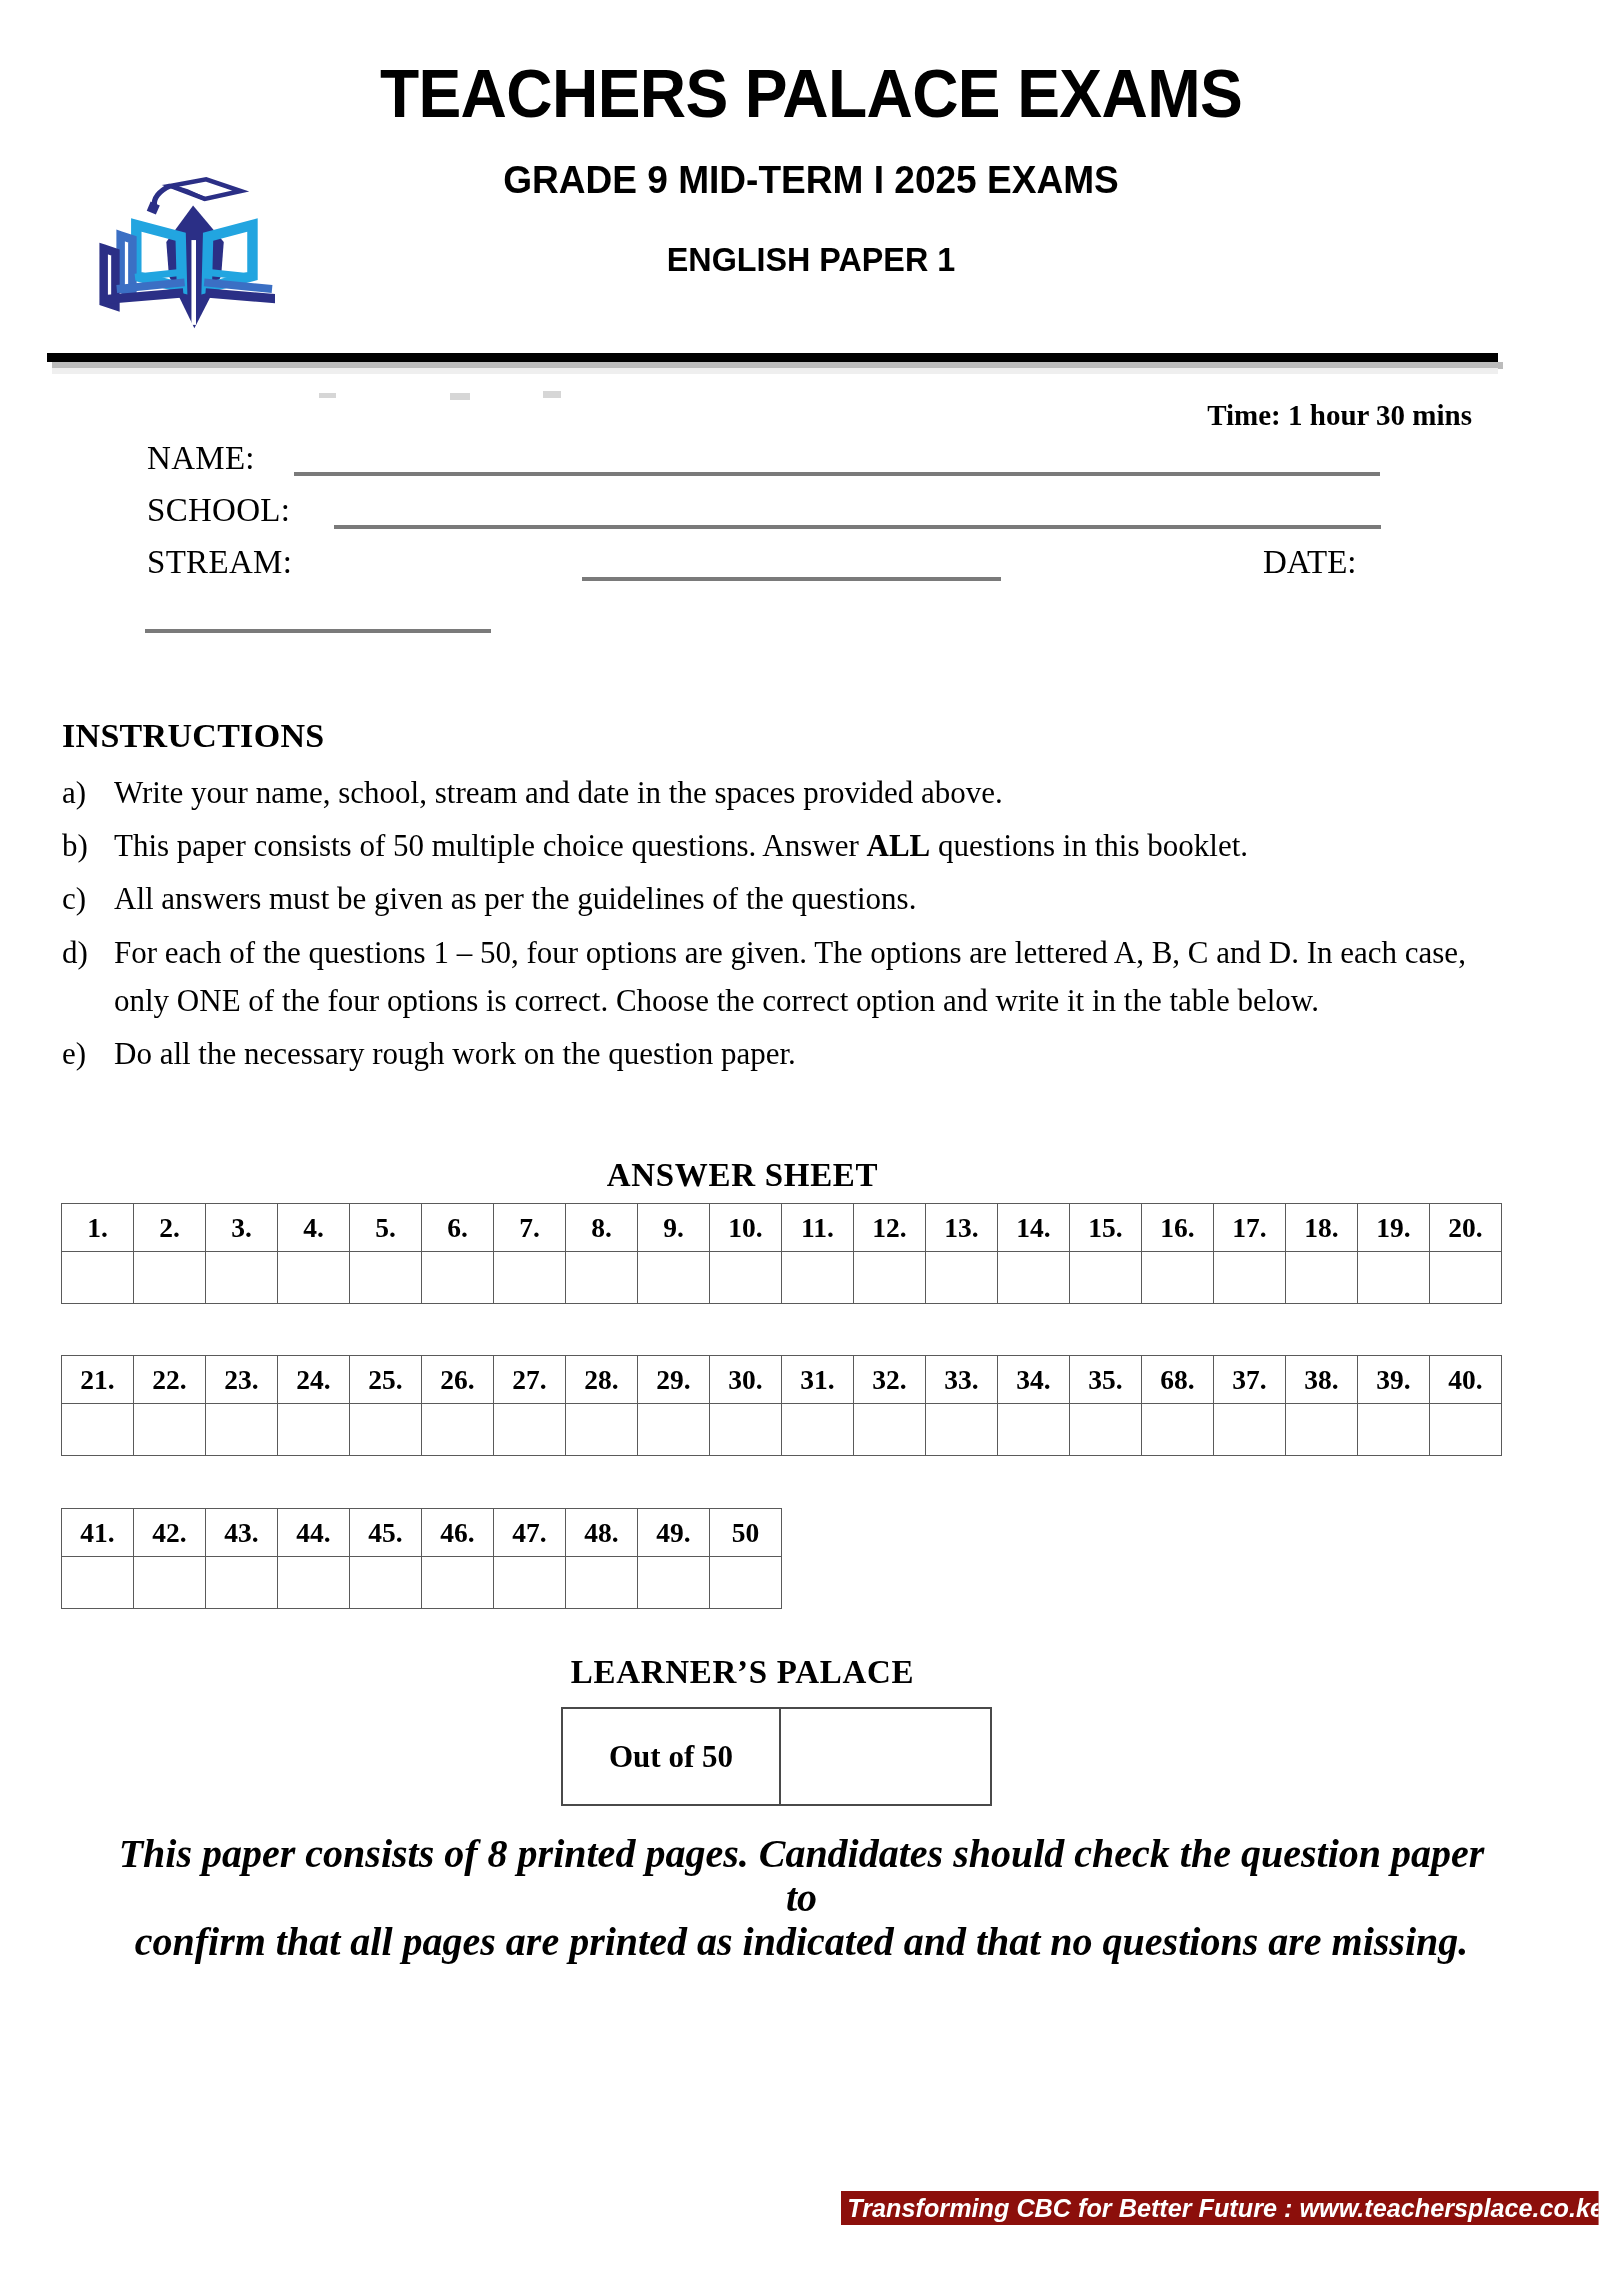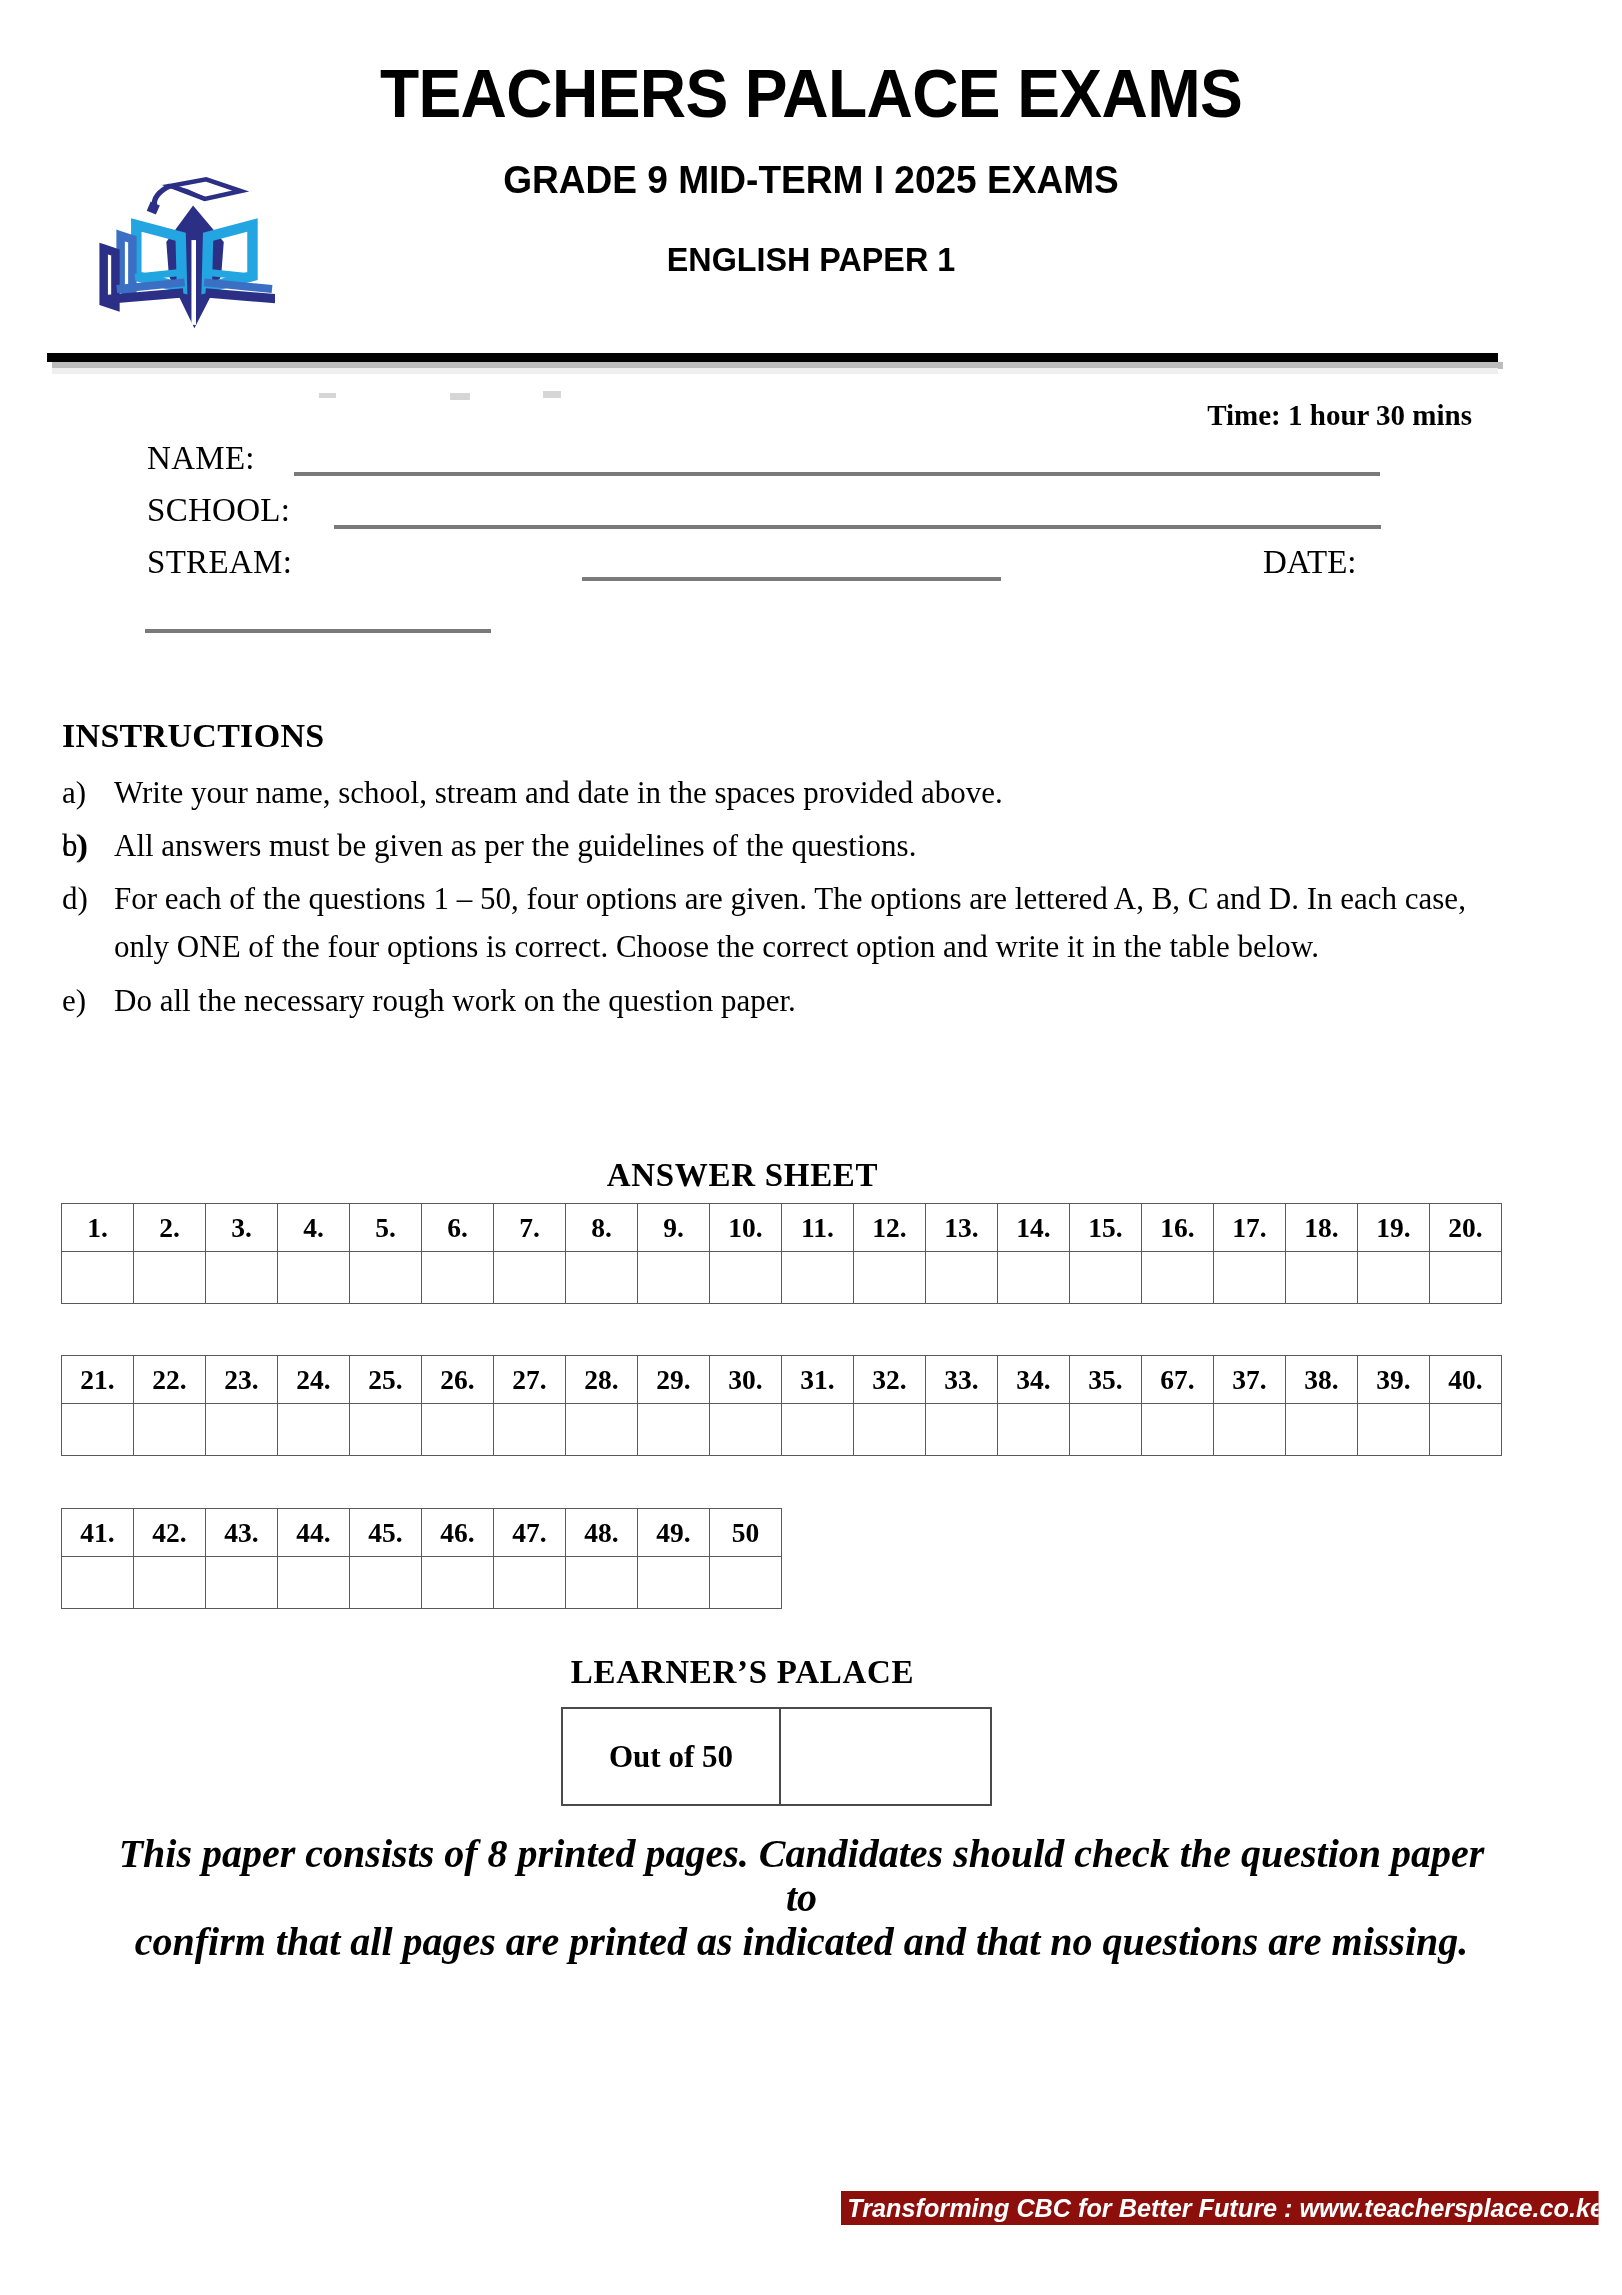--- a/index.html
+++ b/index.html
@@ -307,20 +307,21 @@
 <div id="instructions-heading">INSTRUCTIONS</div>
 
 <div id="instructions-list">
   <div class="instruction-item">
     <span class="instruction-marker">a)</span>
     <span class="instruction-text">Write your name, school, stream and date in the spaces provided above.</span>
   </div>
 
   <div class="instruction-item">
     <span class="instruction-marker">b)</span>
+    <span class="instruction-text"><span>This paper consists of 50 multiple choice questions. Answer </span><b>ALL</b><span> questions in this booklet.</span></span>
   </div>
 
   <div class="instruction-item">
     <span class="instruction-marker">c)</span>
     <span class="instruction-text">All answers must be given as per the guidelines of the questions.</span>
   </div>
 
   <div class="instruction-item">
     <span class="instruction-marker">d)</span>
     <span class="instruction-text">For each of the questions 1 – 50, four options are given. The options are lettered A, B, C and D. In each case, only ONE of the four options is correct. Choose the correct option and write it in the table below.</span>
@@ -393,21 +394,21 @@
         <td>26.</td>
         <td>27.</td>
         <td>28.</td>
         <td>29.</td>
         <td>30.</td>
         <td>31.</td>
         <td>32.</td>
         <td>33.</td>
         <td>34.</td>
         <td>35.</td>
-        <td>67.</td>
+        <td>68.</td>
         <td>37.</td>
         <td>38.</td>
         <td>39.</td>
         <td>40.</td>
       </tr>
       <tr>
         <td class="blank"></td>
         <td class="blank"></td>
         <td class="blank"></td>
         <td class="blank"></td>

